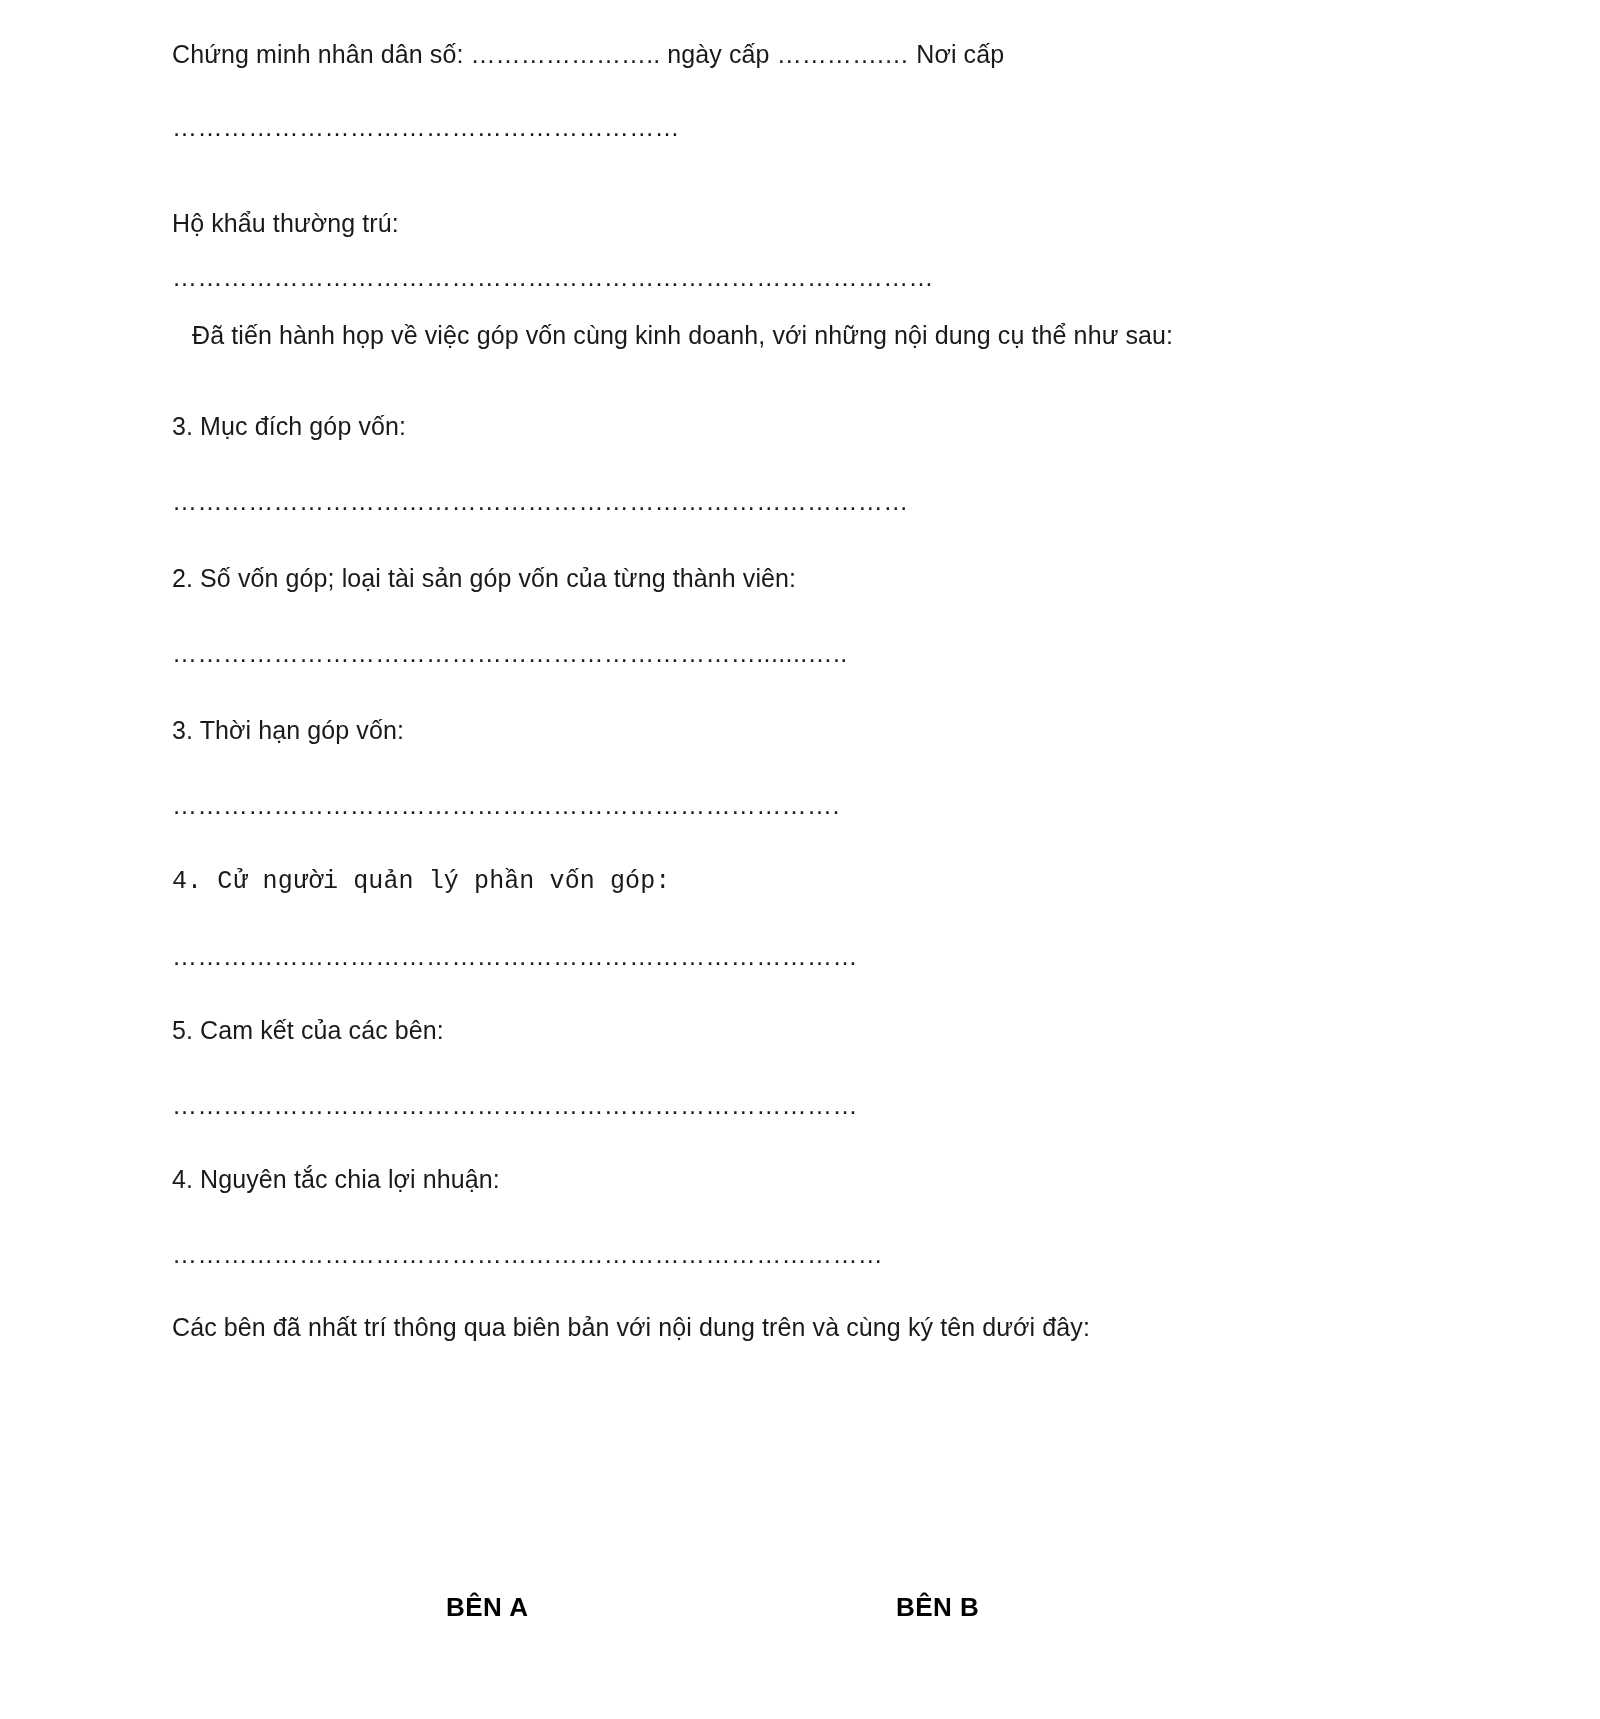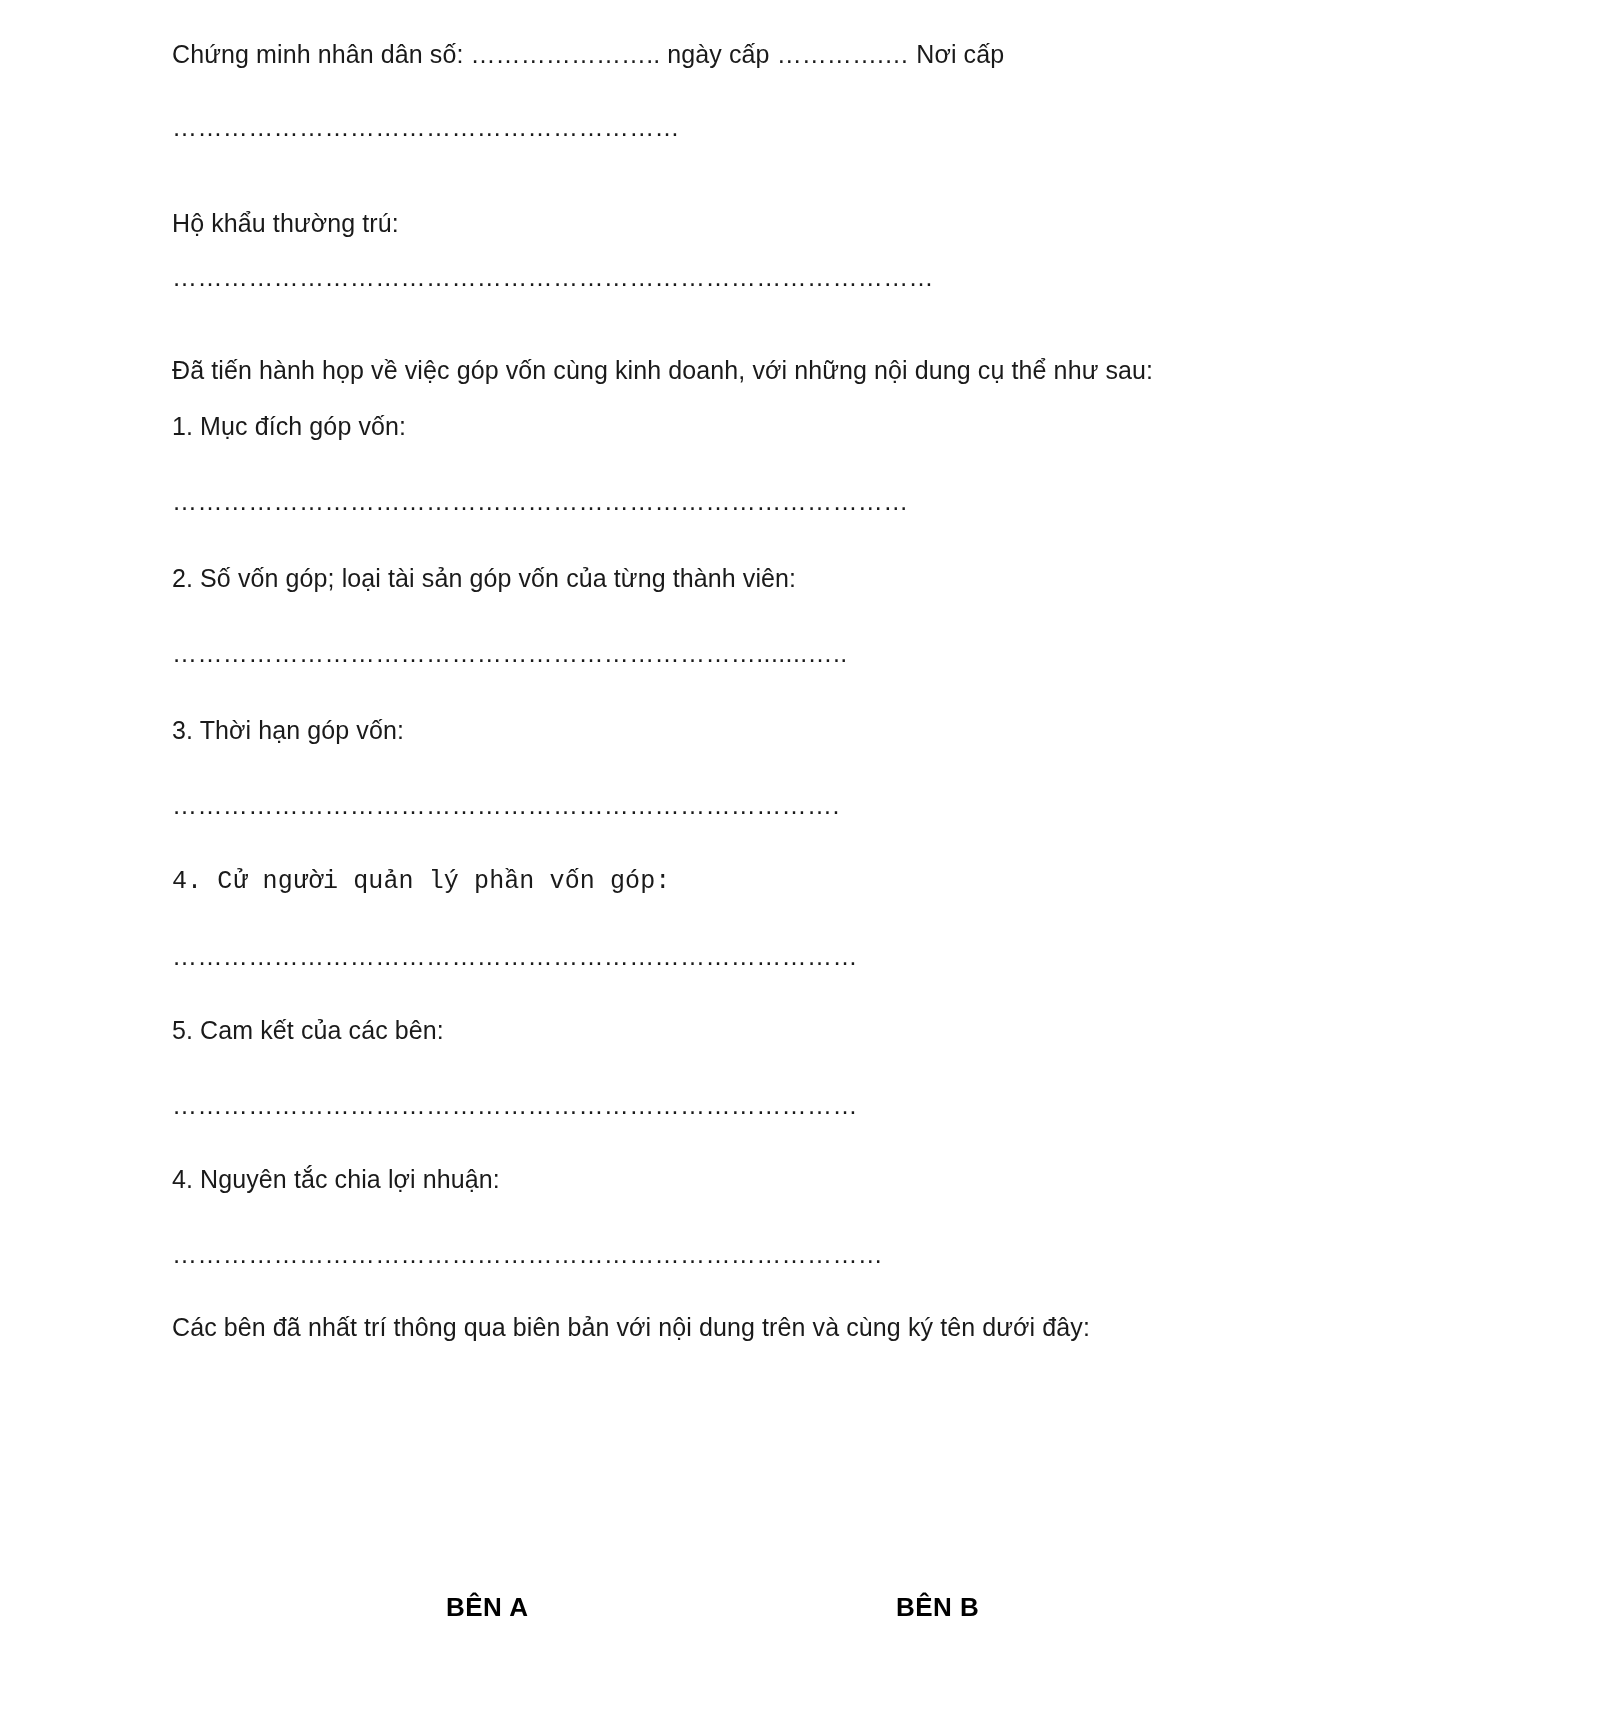--- a/index.html
+++ b/index.html
@@ -85,26 +85,26 @@
     </div>
 
     <div class="blk" style="top:185px;margin-top:22px;">
       <div class="line">Hộ khẩu thường trú:</div>
     </div>
 
     <div class="blk" style="top:262px;">
       <div class="dots" style="width:770px;">………………………………………………………………………………</div>
     </div>
 
-    <div class="blk" style="top:354px;">
+    <div class="blk" style="top:319px;margin-left:20px;">
       <div class="para">Đã tiến hành họp về việc góp vốn cùng kinh doanh, với những nội dung cụ thể như sau:</div>
     </div>
 
     <div class="blk" style="top:410px;">
-      <div class="line">1. Mục đích góp vốn:</div>
+      <div class="line">3. Mục đích góp vốn:</div>
     </div>
 
     <div class="blk" style="top:486px;">
       <div class="dots" style="width:768px;">……………………………………………………………………………</div>
     </div>
 
     <div class="blk" style="top:562px;">
       <div class="line">2. Số vốn góp; loại tài sản góp vốn của từng thành viên:</div>
     </div>
 

